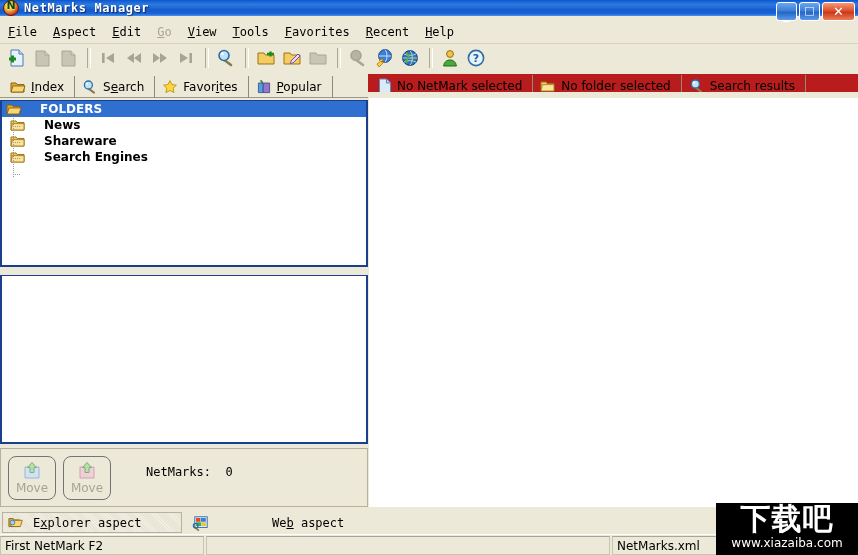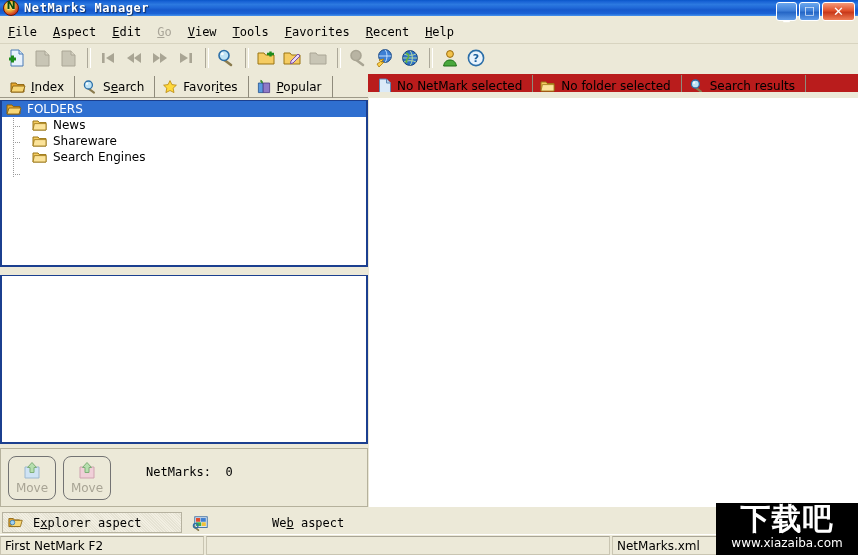--- a/index.html
+++ b/index.html
@@ -140,22 +140,22 @@
     background: #ece9d8;
   }
 
   
   .tree-row {
     display: flex; align-items: center; height: 16px;
     font: 12px "DejaVu Sans", sans-serif; color: #000; white-space: nowrap;
     position: relative;
   }
   .tree-row.root { background: #2f6fd0; color: #fff; padding-left: 4px; }
-  .tree-row.child { padding-left: 30px; }
-  .tree-row .lbl { margin-left: 5px; }
+  .tree-row.child { padding-left: 8px; }
+  .tree-row .lbl { margin-left: 18px; font-weight: bold; }
   .dotted-v {
     position: absolute; left: 13px; top: 118px; width: 1px; height: 59px;
     background-image: linear-gradient(to bottom, #9a9a9a 50%, transparent 50%);
     background-size: 1px 2px; z-index: 5;
   }
   .dotted-h {
     position: absolute; left: 13px; width: 7px; height: 1px;
     background-image: linear-gradient(to right, #9a9a9a 50%, transparent 50%);
     background-size: 2px 1px; z-index: 5;
   }

